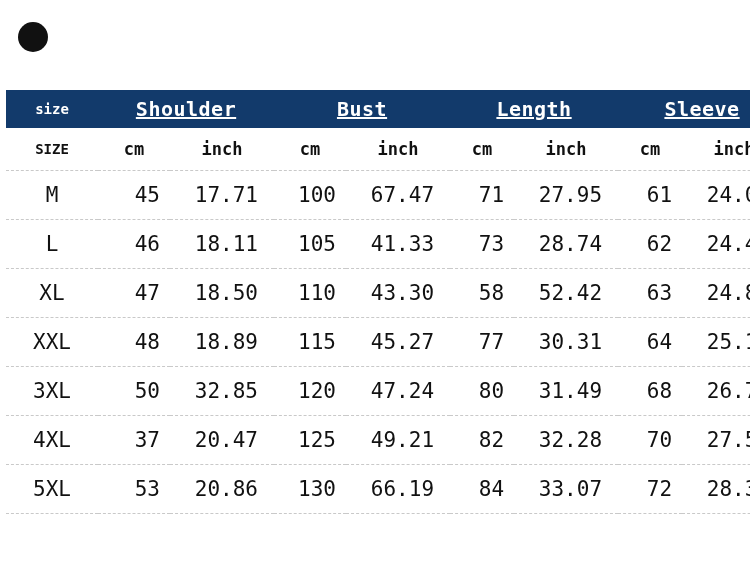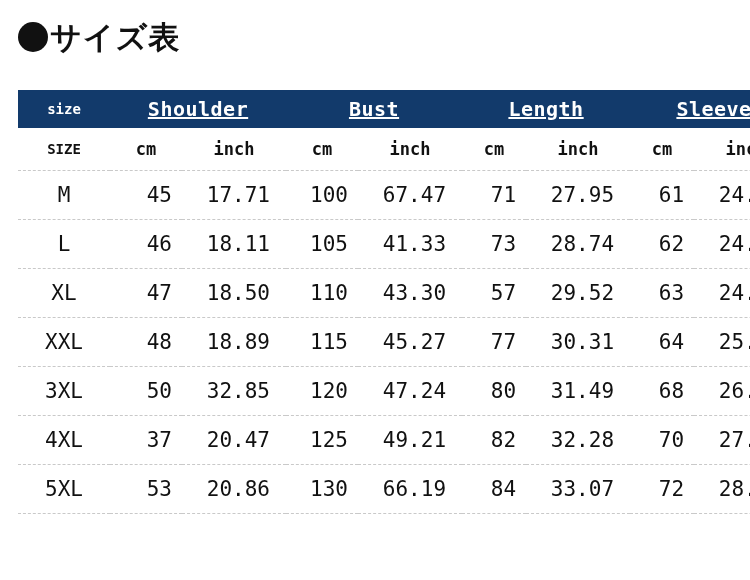--- a/index.html
+++ b/index.html
@@ -43,21 +43,21 @@
     font-weight: 700;
     letter-spacing: 1px;
     color: #111111;
     line-height: 1;
     white-space: nowrap;
   }
 
   
   .table-wrap {
     position: absolute;
-    left: 18px;
+    left: 6px;
     top: 90px;
     width: 714px;
   }
   table.size-table {
     width: 714px;
     border-collapse: collapse;
     table-layout: fixed;
   }
 
   
@@ -129,21 +129,20 @@
     padding-right: 16px;
   }
 </style>
 </head>
 <body>
 
 <div class="page">
 
   <div class="title-row">
     <span class="title-bullet"></span>
-    <span class="title-text">サイズ表</span>
   </div>
 
   <div class="table-wrap">
     <table class="size-table">
       <colgroup>
         <col style="width:92px">
         <col style="width:72px">
         <col style="width:104px">
         <col style="width:72px">
         <col style="width:104px">
@@ -199,22 +198,22 @@
           <td class="num-wide">28.74</td>
           <td class="num">62</td>
           <td class="num-wide">24.40</td>
         </tr>
         <tr>
           <td class="cell-size">XL</td>
           <td class="num">47</td>
           <td class="num-wide">18.50</td>
           <td class="num">110</td>
           <td class="num-wide">43.30</td>
-          <td class="num">57</td>
-          <td class="num-wide">29.52</td>
+          <td class="num">58</td>
+          <td class="num-wide">52.42</td>
           <td class="num">63</td>
           <td class="num-wide">24.80</td>
         </tr>
         <tr>
           <td class="cell-size">XXL</td>
           <td class="num">48</td>
           <td class="num-wide">18.89</td>
           <td class="num">115</td>
           <td class="num-wide">45.27</td>
           <td class="num">77</td>

